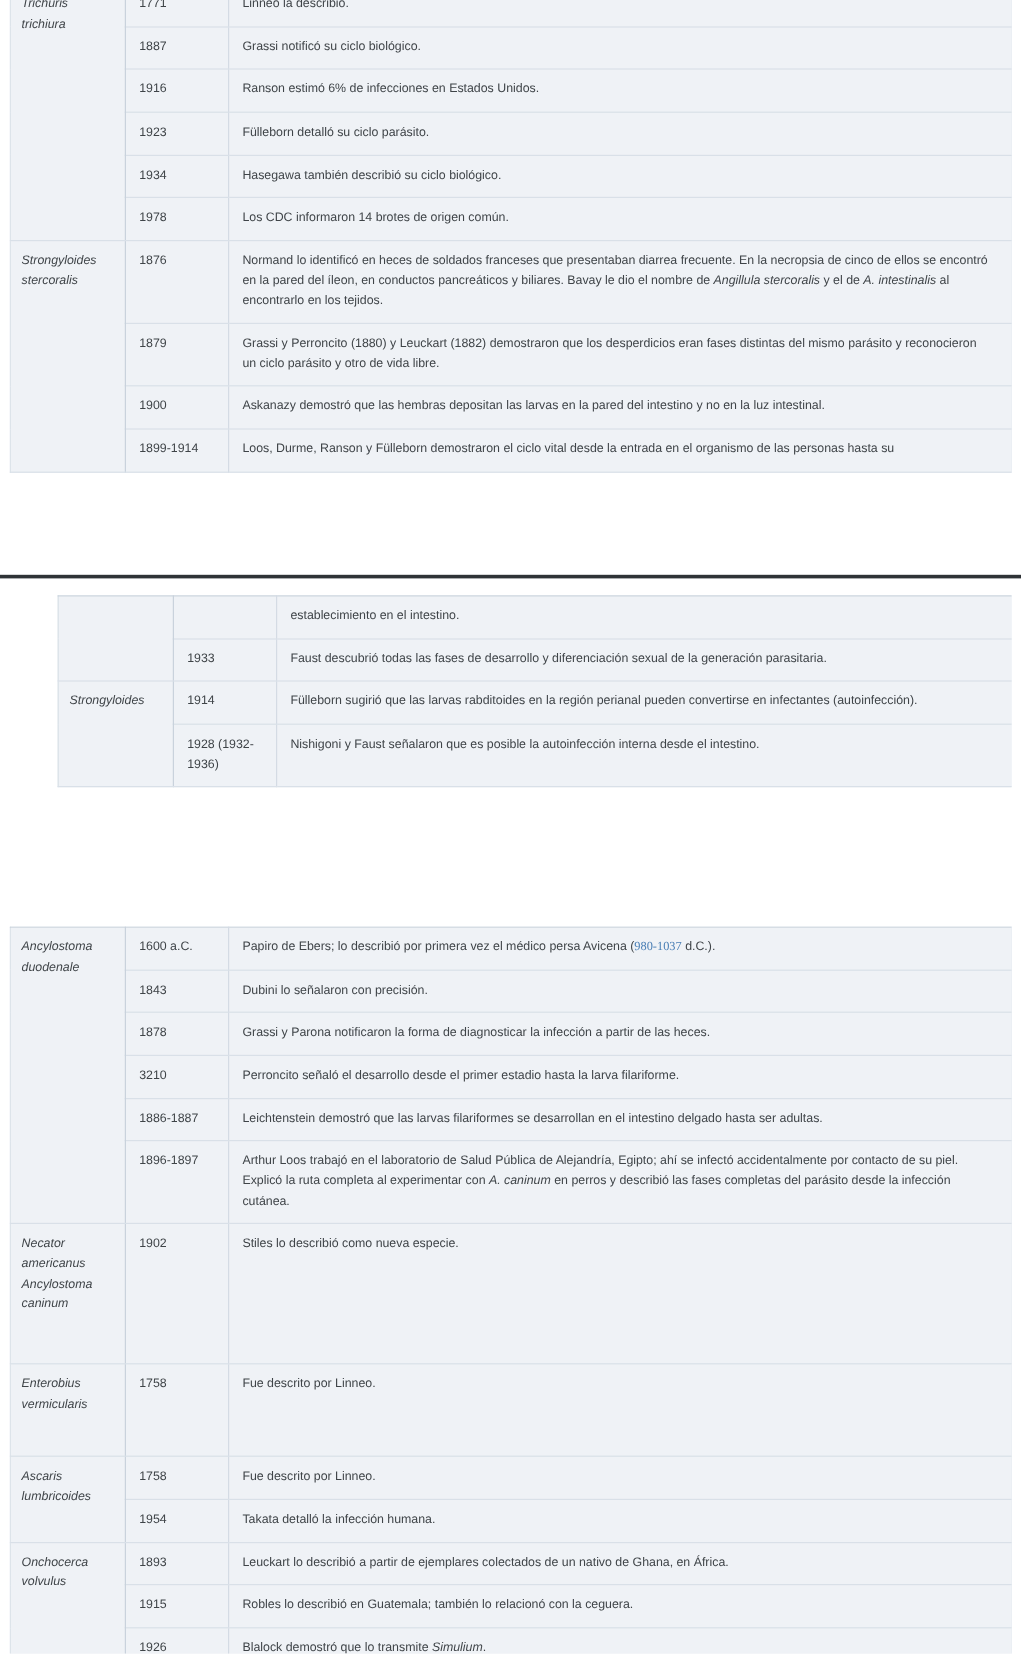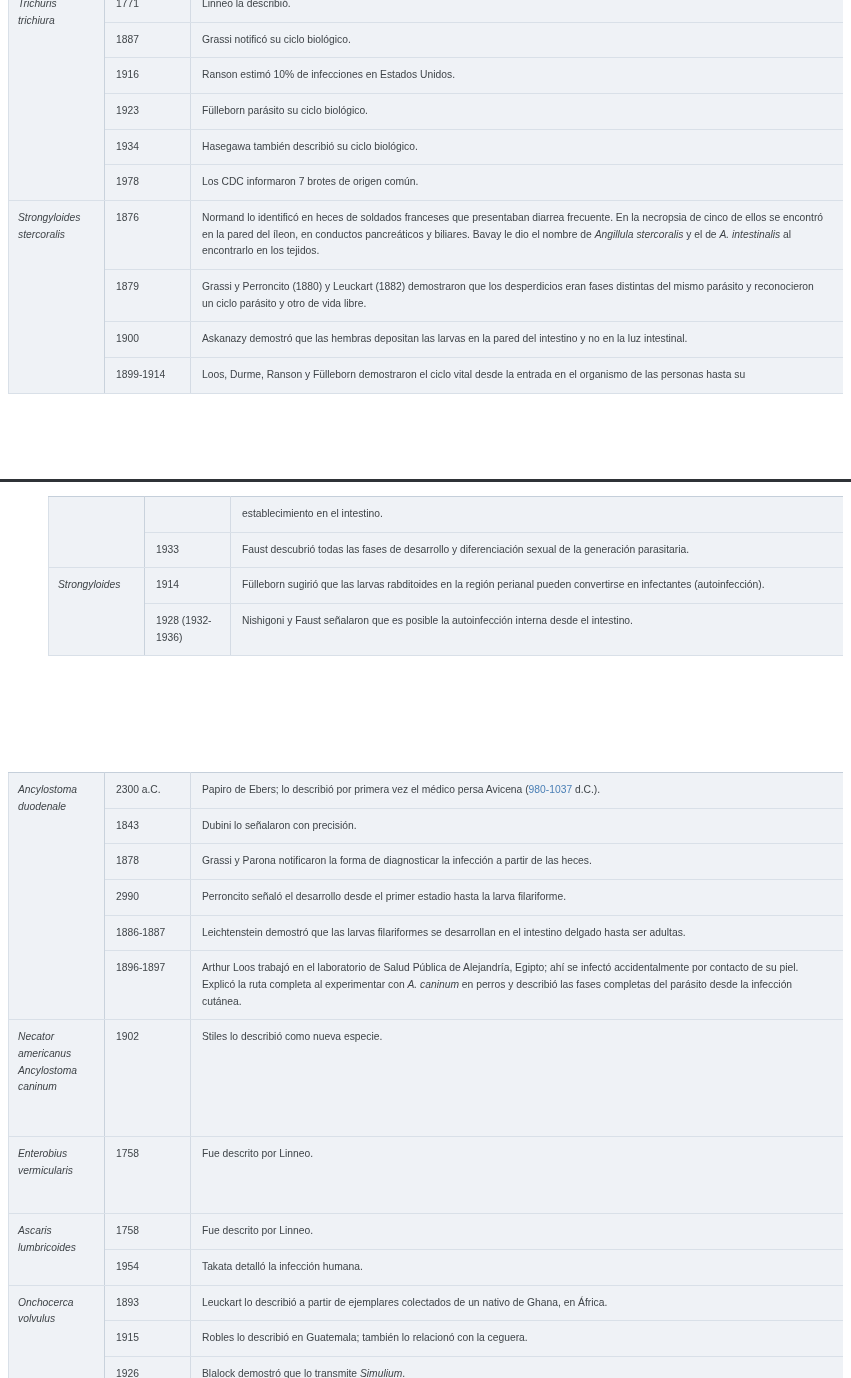--- a/index.html
+++ b/index.html
@@ -57,20 +57,21 @@
     border-right-color: #d4dbe4;
     white-space: normal;
   }
   .ptable td.desc { padding-right: 16px; }
   .ptable tr.grp-start > td { border-top: 1px solid #c5cfda; }
 
   .ptable td i, .ptable td em { }
   a.ref {
     color: #4a7fb5;
     text-decoration: none;
+    font-family: Liberation Serif, serif;
   }
 
   
   .pagebreak {
     position: absolute;
     left: 0;
     width: 851px;
     height: 3px;
     background: #2f3337;
   }
@@ -92,33 +93,33 @@
             <td class="org" rowspan="6">Trichuris trichiura</td>
             <td class="year">1771</td>
             <td class="desc">Linneo la describió.</td>
           </tr>
           <tr>
             <td class="year">1887</td>
             <td class="desc">Grassi notificó su ciclo biológico.</td>
           </tr>
           <tr>
             <td class="year">1916</td>
-            <td class="desc">Ranson estimó 10% de infecciones en Estados Unidos.</td>
+            <td class="desc">Ranson estimó 6% de infecciones en Estados Unidos.</td>
           </tr>
           <tr>
             <td class="year">1923</td>
-            <td class="desc">Fülleborn parásito su ciclo biológico.</td>
+            <td class="desc">Fülleborn detalló su ciclo parásito.</td>
           </tr>
           <tr>
             <td class="year">1934</td>
             <td class="desc">Hasegawa también describió su ciclo biológico.</td>
           </tr>
           <tr>
             <td class="year">1978</td>
-            <td class="desc">Los CDC informaron 7 brotes de origen común.</td>
+            <td class="desc">Los CDC informaron 14 brotes de origen común.</td>
           </tr>
           <tr class="grp-start">
             <td class="org" rowspan="4">Strongyloides stercoralis</td>
             <td class="year">1876</td>
             <td class="desc">Normand lo identificó en heces de soldados franceses que presentaban diarrea frecuente. En la necropsia de cinco de ellos se encontró en la pared del íleon, en conductos pancreáticos y biliares. Bavay le dio el nombre de <i>Angillula stercoralis</i> y el de <i>A. intestinalis</i> al encontrarlo en los tejidos.</td>
           </tr>
           <tr>
             <td class="year">1879</td>
             <td class="desc">Grassi y Perroncito (1880) y Leuckart (1882) demostraron que los desperdicios eran fases distintas del mismo parásito y reconocieron un ciclo parásito y otro de vida libre.</td>
           </tr>
@@ -169,33 +170,33 @@
   <div class="tbl-block" id="block-3-wrap" style="top: 772px; height: 625px;">
       <table class="ptable">
         <colgroup>
           <col class="c-org">
           <col class="c-year">
           <col class="c-desc">
         </colgroup>
         <tbody>
           <tr class="grp-start">
             <td class="org" rowspan="6">Ancylostoma duodenale</td>
-            <td class="year">2300 a.C.</td>
+            <td class="year">1600 a.C.</td>
             <td class="desc">Papiro de Ebers; lo describió por primera vez el médico persa Avicena (<a class="ref" href="#">980-1037</a> d.C.).</td>
           </tr>
           <tr>
             <td class="year">1843</td>
             <td class="desc">Dubini lo señalaron con precisión.</td>
           </tr>
           <tr>
             <td class="year">1878</td>
             <td class="desc">Grassi y Parona notificaron la forma de diagnosticar la infección a partir de las heces.</td>
           </tr>
           <tr>
-            <td class="year">2990</td>
+            <td class="year">3210</td>
             <td class="desc">Perroncito señaló el desarrollo desde el primer estadio hasta la larva filariforme.</td>
           </tr>
           <tr>
             <td class="year">1886-1887</td>
             <td class="desc">Leichtenstein demostró que las larvas filariformes se desarrollan en el intestino delgado hasta ser adultas.</td>
           </tr>
           <tr>
             <td class="year">1896-1897</td>
             <td class="desc">Arthur Loos trabajó en el laboratorio de Salud Pública de Alejandría, Egipto; ahí se infectó accidentalmente por contacto de su piel. Explicó la ruta completa al experimentar con <i>A. caninum</i> en perros y describió las fases completas del parásito desde la infección cutánea.</td>
           </tr>

